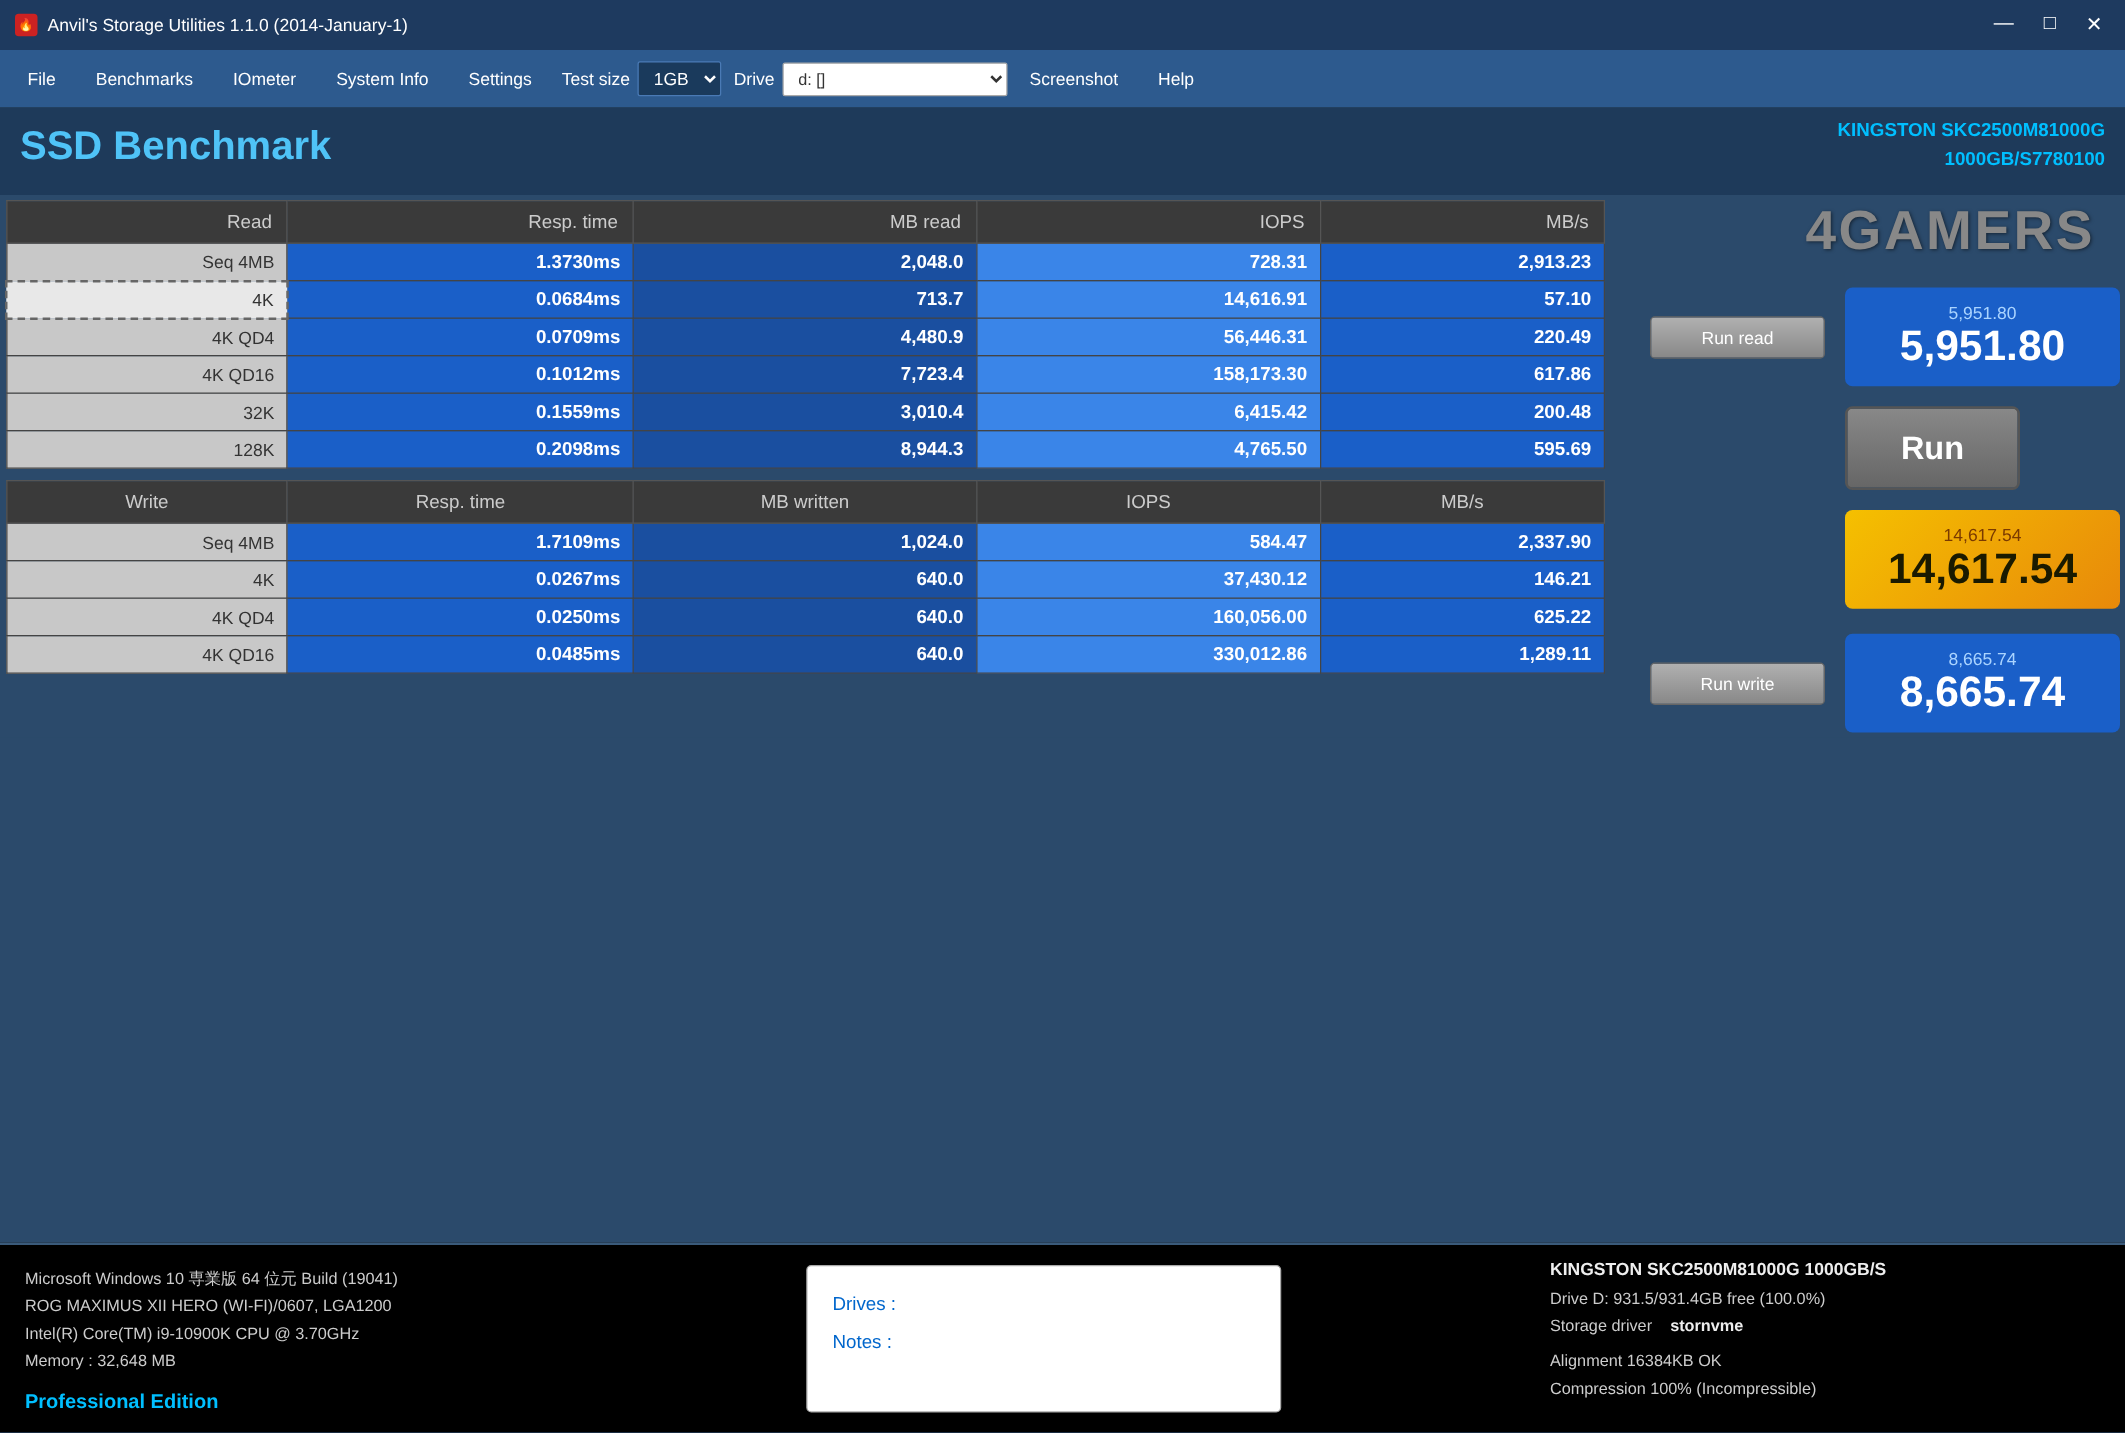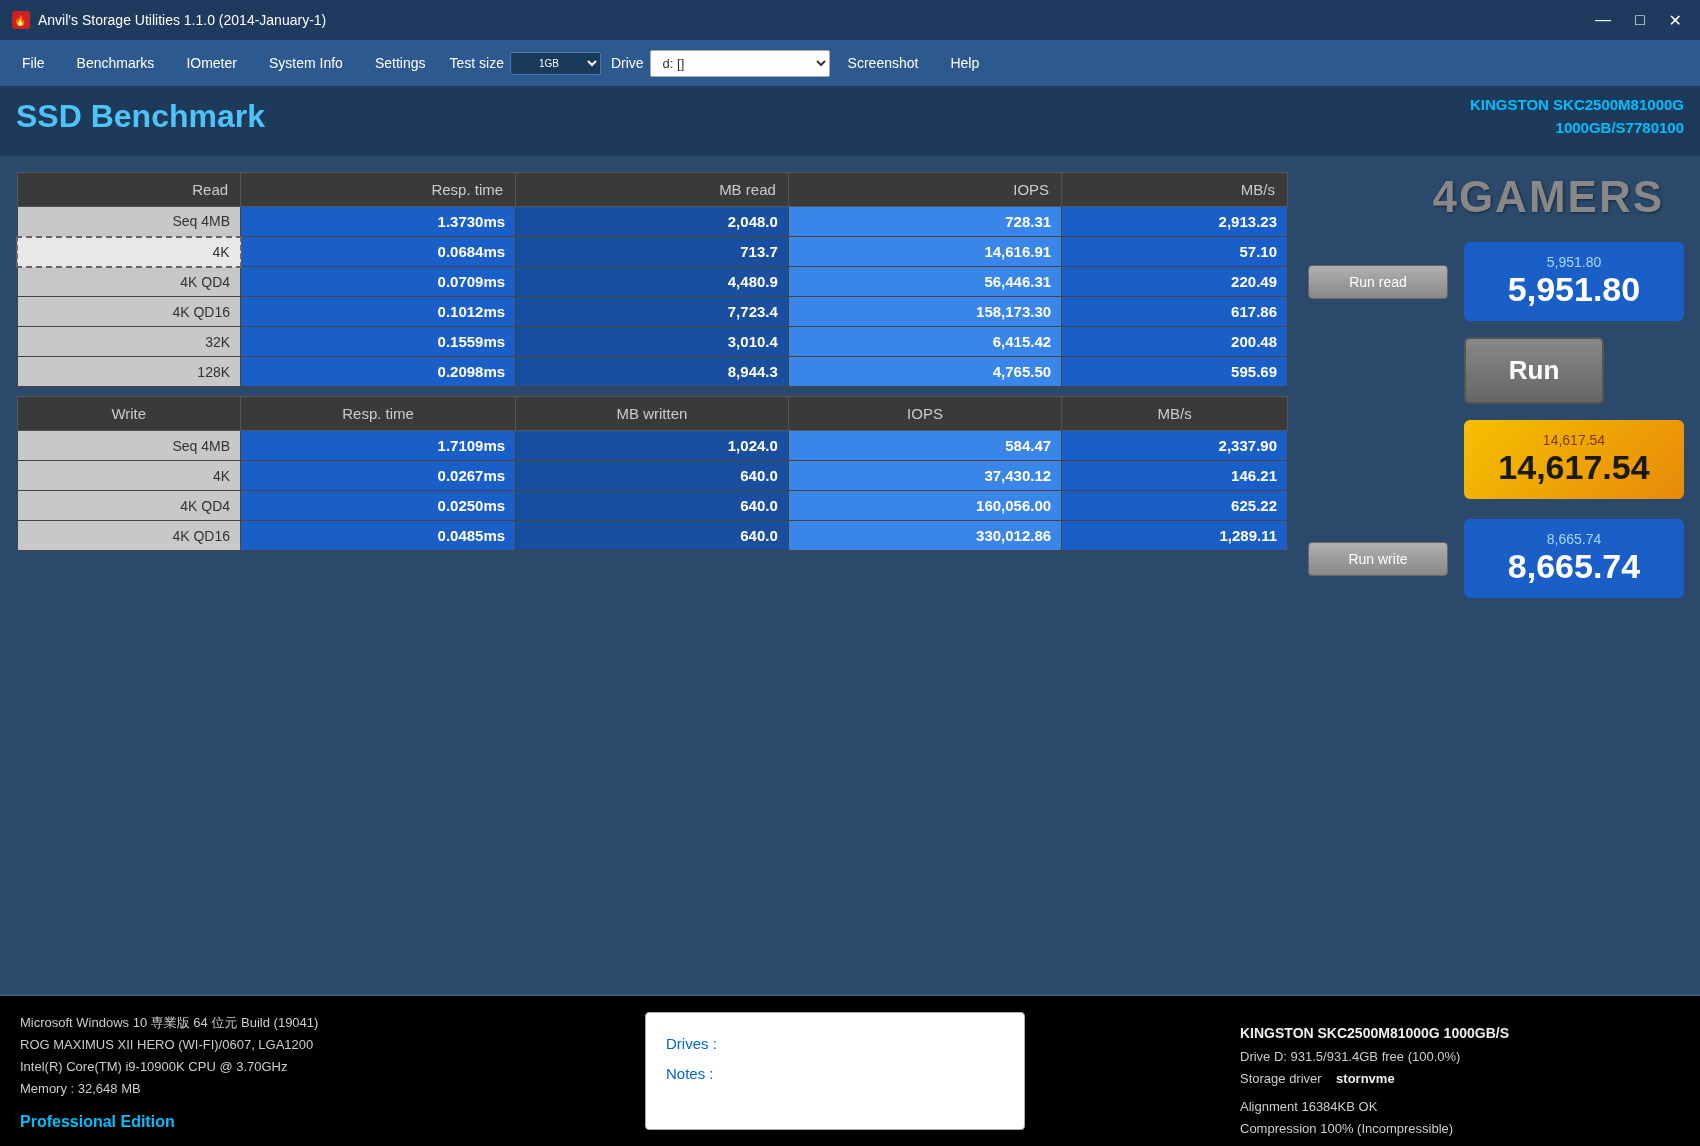--- a/index.html
+++ b/index.html
@@ -67,22 +67,22 @@
       align-items: center;
       color: white;
       font-size: 14px;
       gap: 6px;
       margin: 0 6px;
     }
     .test-size-select {
       background: #1a3a5c;
       border: 1px solid #4a7ab5;
       color: white;
-      padding: 4px 24px;
-      font-size: 10px;
+      padding: 4px 8px;
+      font-size: 14px;
       border-radius: 2px;
       cursor: pointer;
     }
     .drive-group {
       display: flex;
       align-items: center;
       color: white;
       font-size: 14px;
       gap: 6px;
     }
@@ -116,22 +116,22 @@
       text-align: right;
       color: #00bfff;
       font-size: 15px;
       font-weight: bold;
       line-height: 1.5;
     }
 
     
     .main-content {
       display: flex;
-      padding: 16px;
-      gap: 16px;
+      padding: 4px;
+      gap: 32px;
       background: #2b4a6b;
     }
 
     
     .table-section {
       flex: 1;
     }
 
     .bench-table {
       width: 100%;
@@ -332,21 +332,21 @@
       border-radius: 4px;
       width: 380px;
       padding: 16px 20px;
       font-size: 15px;
       color: #0066cc;
       line-height: 2;
     }
 
     .status-right {
       width: 480px;
-      padding: 26px 20px;
+      padding: 8px 20px;
       color: #cccccc;
       font-size: 13px;
       line-height: 1.7;
     }
     .status-right .bold { font-weight: bold; color: #eee; }
     .status-right .title-line {
       color: #eee;
       font-weight: bold;
       font-size: 14px;
     }

